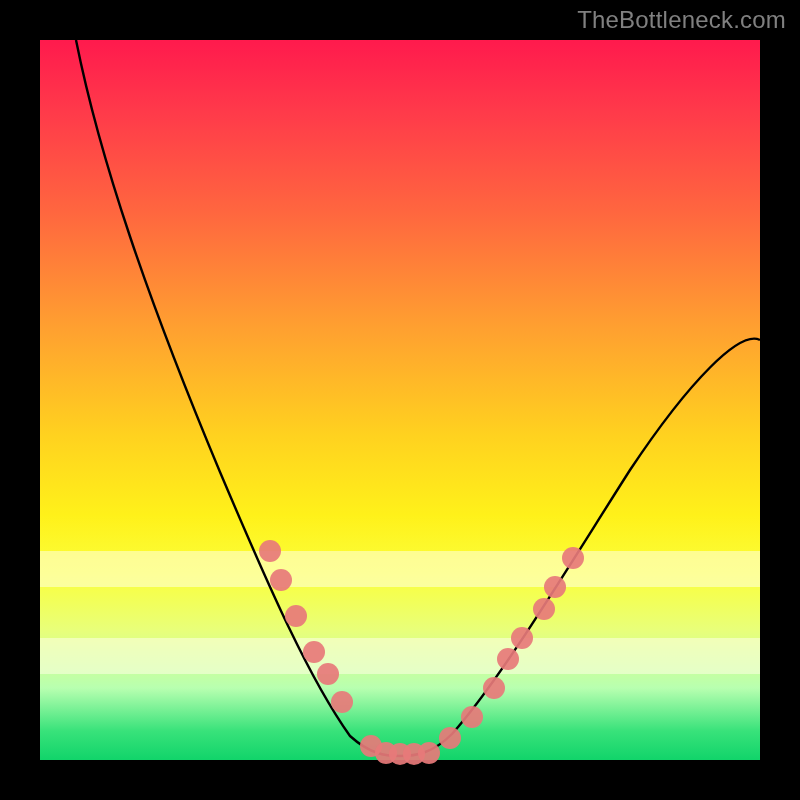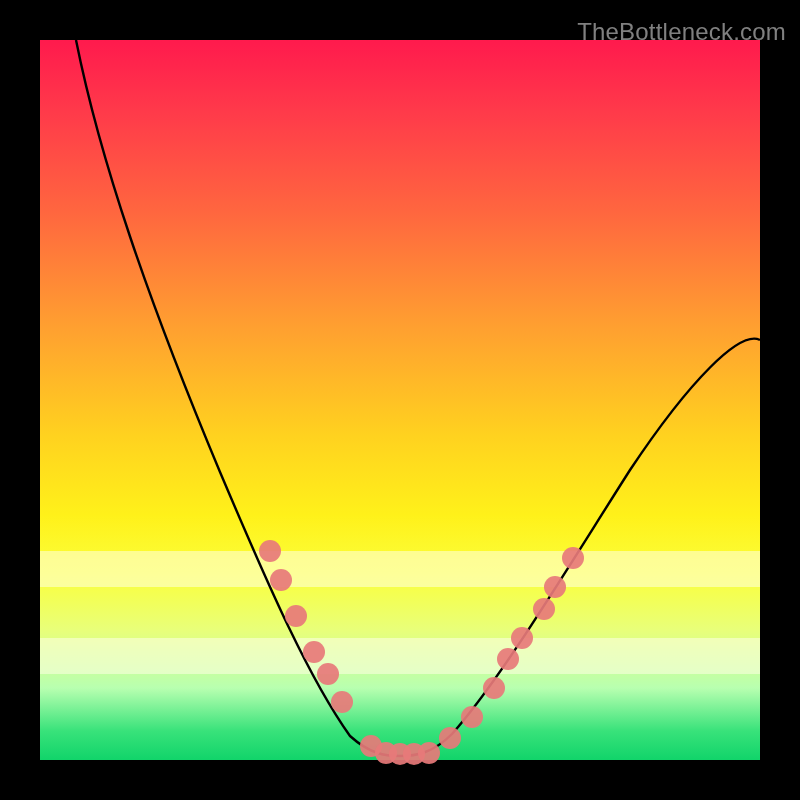--- a/index.html
+++ b/index.html
@@ -63,21 +63,20 @@
     opacity: 0.92;
   }
   .watermark {
     position: absolute;
     top: 6px;
     right: 14px;
     color: #808080;
     font-size: 24px;
     font-weight: 500;
     letter-spacing: 0.2px;
-    margin-top: 12px;
   }
 </style>
 </head>
 <body>
 
 <div class="frame">
 
   <div class="plot">
 
     <div class="pale-band" style="top:511px;height:36px;"></div>

